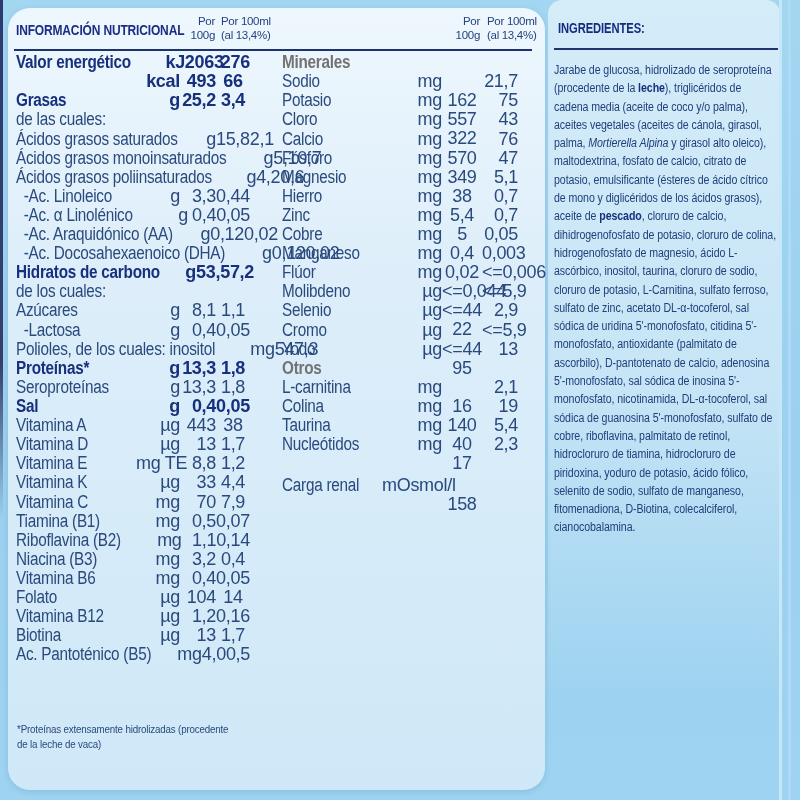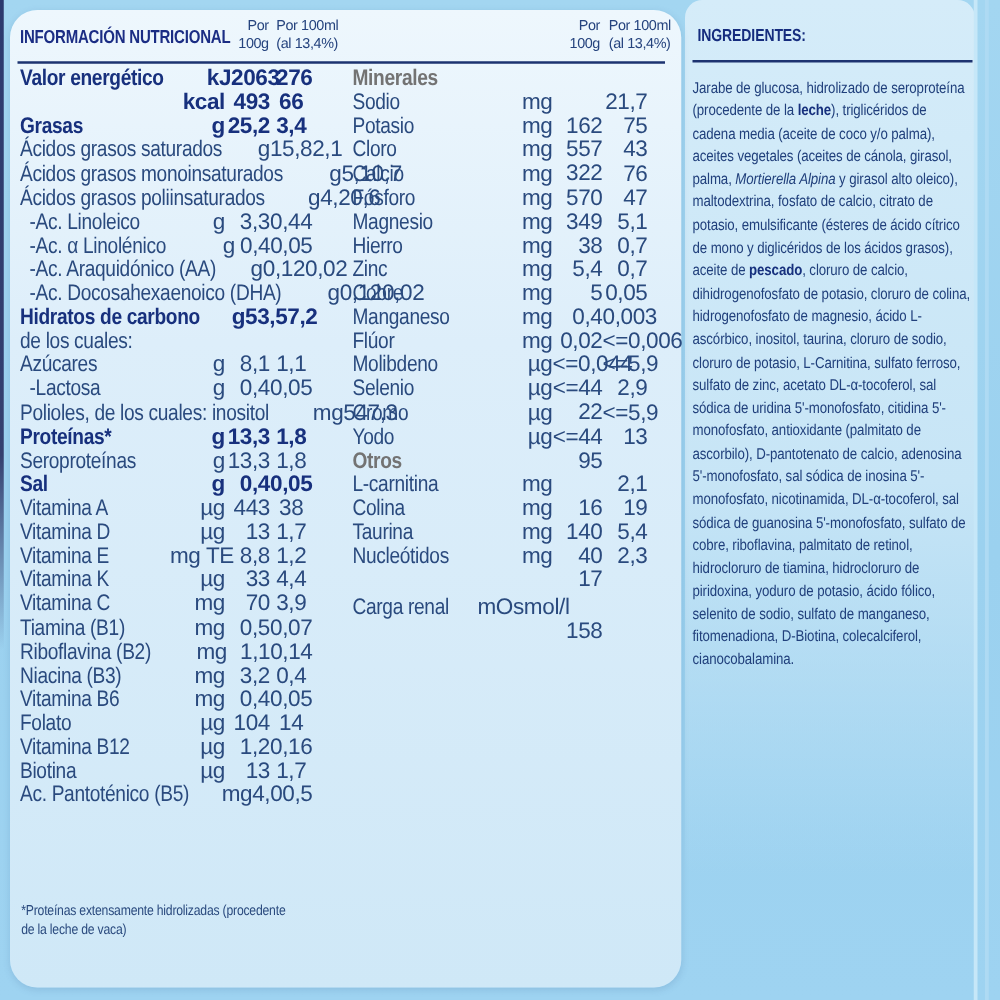--- a/index.html
+++ b/index.html
@@ -34,21 +34,21 @@
   .rule{position:absolute;height:2px;background:#1d3370;}
 
   .rows{position:absolute;top:53px;}
   .trow{display:flex;align-items:center;height:19.12px;font-size:18px;letter-spacing:-0.3px;}
   .trow .lbl{flex:1 1 auto;overflow:visible;}
   .rows-left .unit{width:44px;text-align:right;white-space:nowrap;}
   .rows-left .v1{width:36px;text-align:right;white-space:nowrap;}
   .rows-left .v2{width:34px;text-align:center;white-space:nowrap;}
   .rows-right .lbl{flex:0 0 100px;}
   .rows-right .unit{width:60px;text-align:right;white-space:nowrap;}
-  .rows-right .v1{width:40px;text-align:right;white-space:nowrap;margin-top:38px;}
+  .rows-right .v1{width:40px;text-align:center;white-space:nowrap;margin-top:38px;}
   .rows-right .v2{width:36px;text-align:right;white-space:nowrap;}
   .trow.b{font-weight:bold;color:#17307d;}
   .trow.h{font-weight:bold;color:#737373;}
   .trow.i .lbl{padding-left:9px;}
   .trow.gap{margin-top:22px;}
 
   .footnote{position:absolute;left:17px;top:722px;font-size:11.5px;line-height:15px;
     color:#2a4a7e;letter-spacing:-0.2px;}
 
   .ing{position:absolute;left:554px;top:16px;width:226px;}
@@ -104,20 +104,26 @@
         <span class="v1">493</span>
         <span class="v2">66</span>
       </div>
       <div class="trow b">
         <span class="lbl cond">Grasas</span>
         <span class="unit">g</span>
         <span class="v1">25,2</span>
         <span class="v2">3,4</span>
       </div>
       <div class="trow n">
+        <span class="lbl cond">de las cuales:</span>
+        <span class="unit"></span>
+        <span class="v1"></span>
+        <span class="v2"></span>
+      </div>
+      <div class="trow n">
         <span class="lbl cond">Ácidos grasos saturados</span>
         <span class="unit">g</span>
         <span class="v1">15,8</span>
         <span class="v2">2,1</span>
       </div>
       <div class="trow n">
         <span class="lbl cond">Ácidos grasos monoinsaturados</span>
         <span class="unit">g</span>
         <span class="v1">5,1</span>
         <span class="v2">0,7</span>
@@ -221,21 +227,21 @@
       <div class="trow n">
         <span class="lbl cond">Vitamina K</span>
         <span class="unit">µg</span>
         <span class="v1">33</span>
         <span class="v2">4,4</span>
       </div>
       <div class="trow n">
         <span class="lbl cond">Vitamina C</span>
         <span class="unit">mg</span>
         <span class="v1">70</span>
-        <span class="v2">3,9</span>
+        <span class="v2">7,9</span>
       </div>
       <div class="trow n">
         <span class="lbl cond">Tiamina (B1)</span>
         <span class="unit">mg</span>
         <span class="v1">0,5</span>
         <span class="v2">0,07</span>
       </div>
       <div class="trow n">
         <span class="lbl cond">Riboflavina (B2)</span>
         <span class="unit">mg</span>

